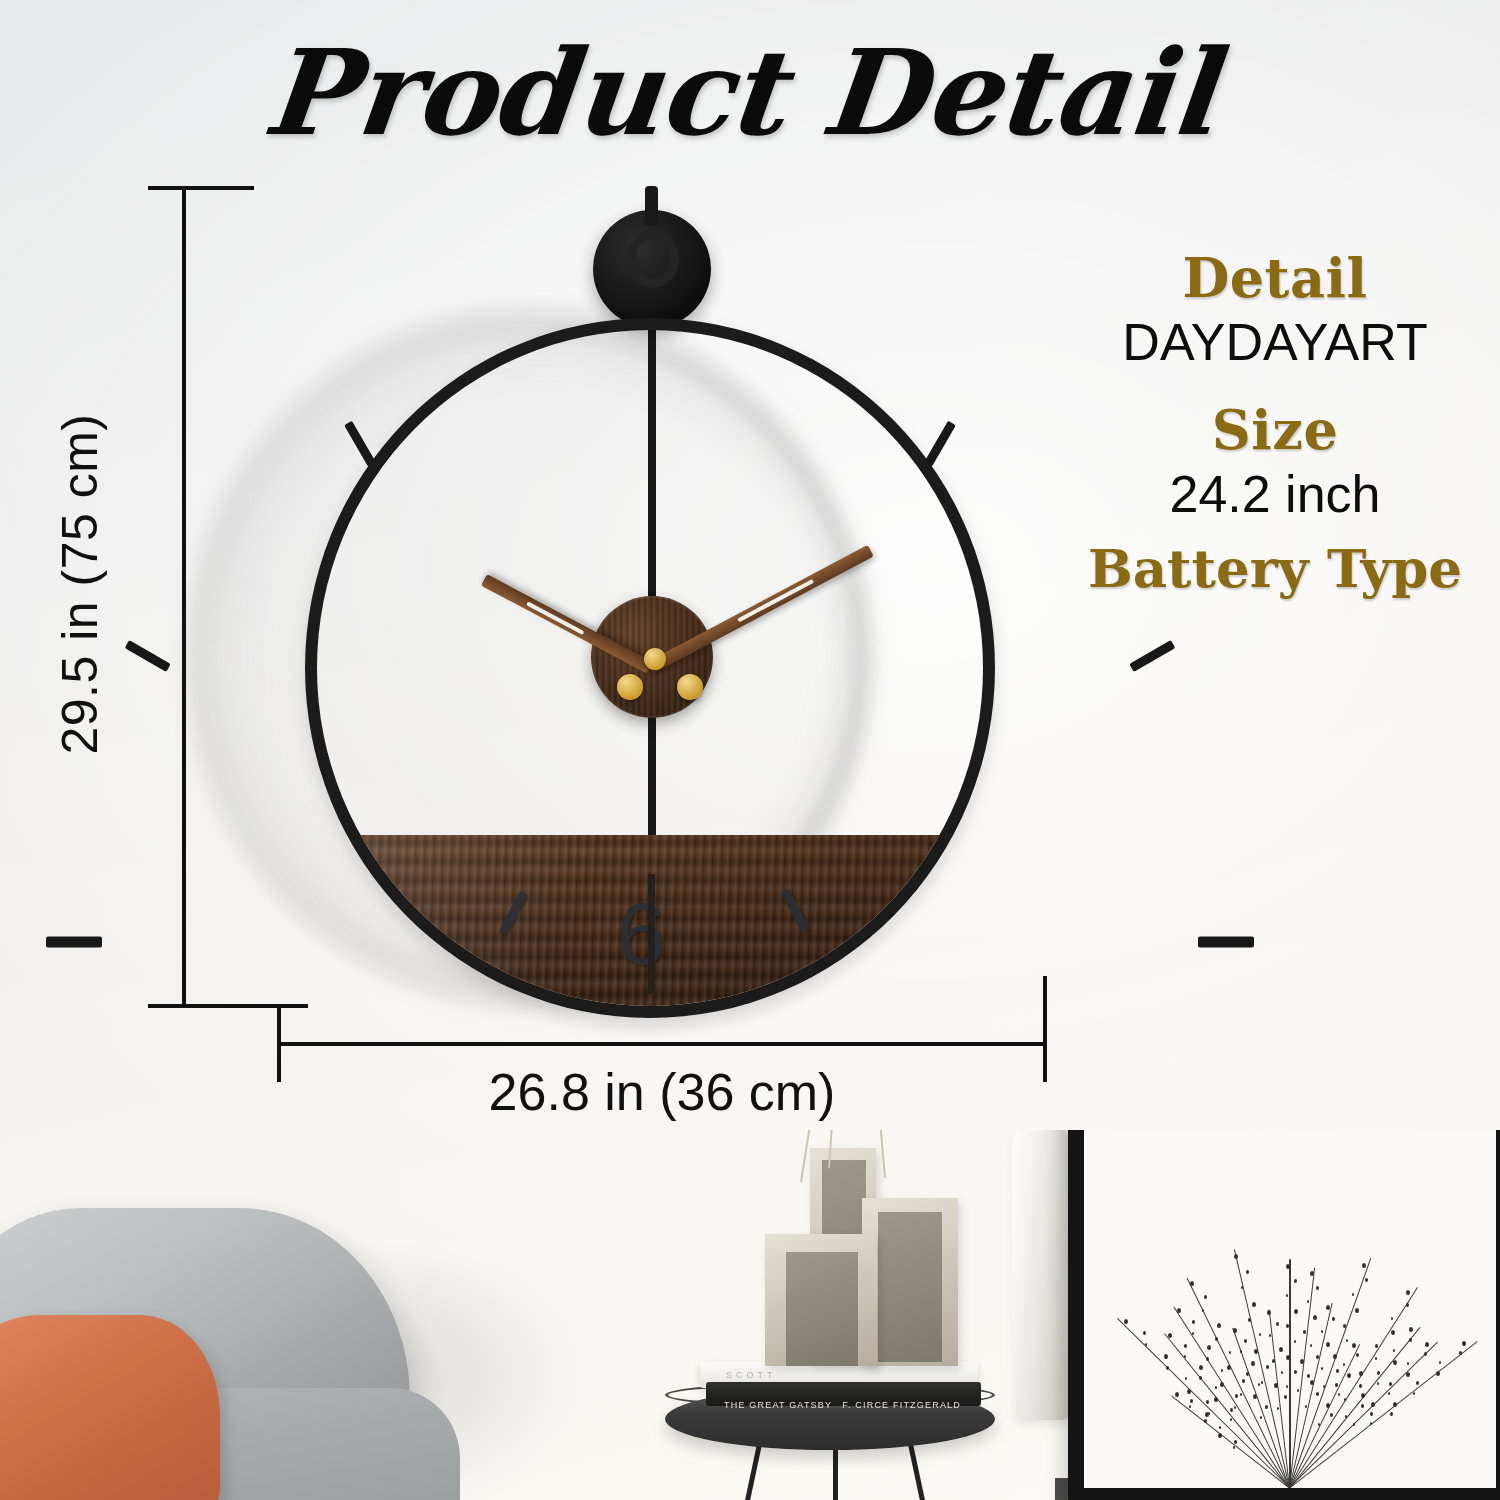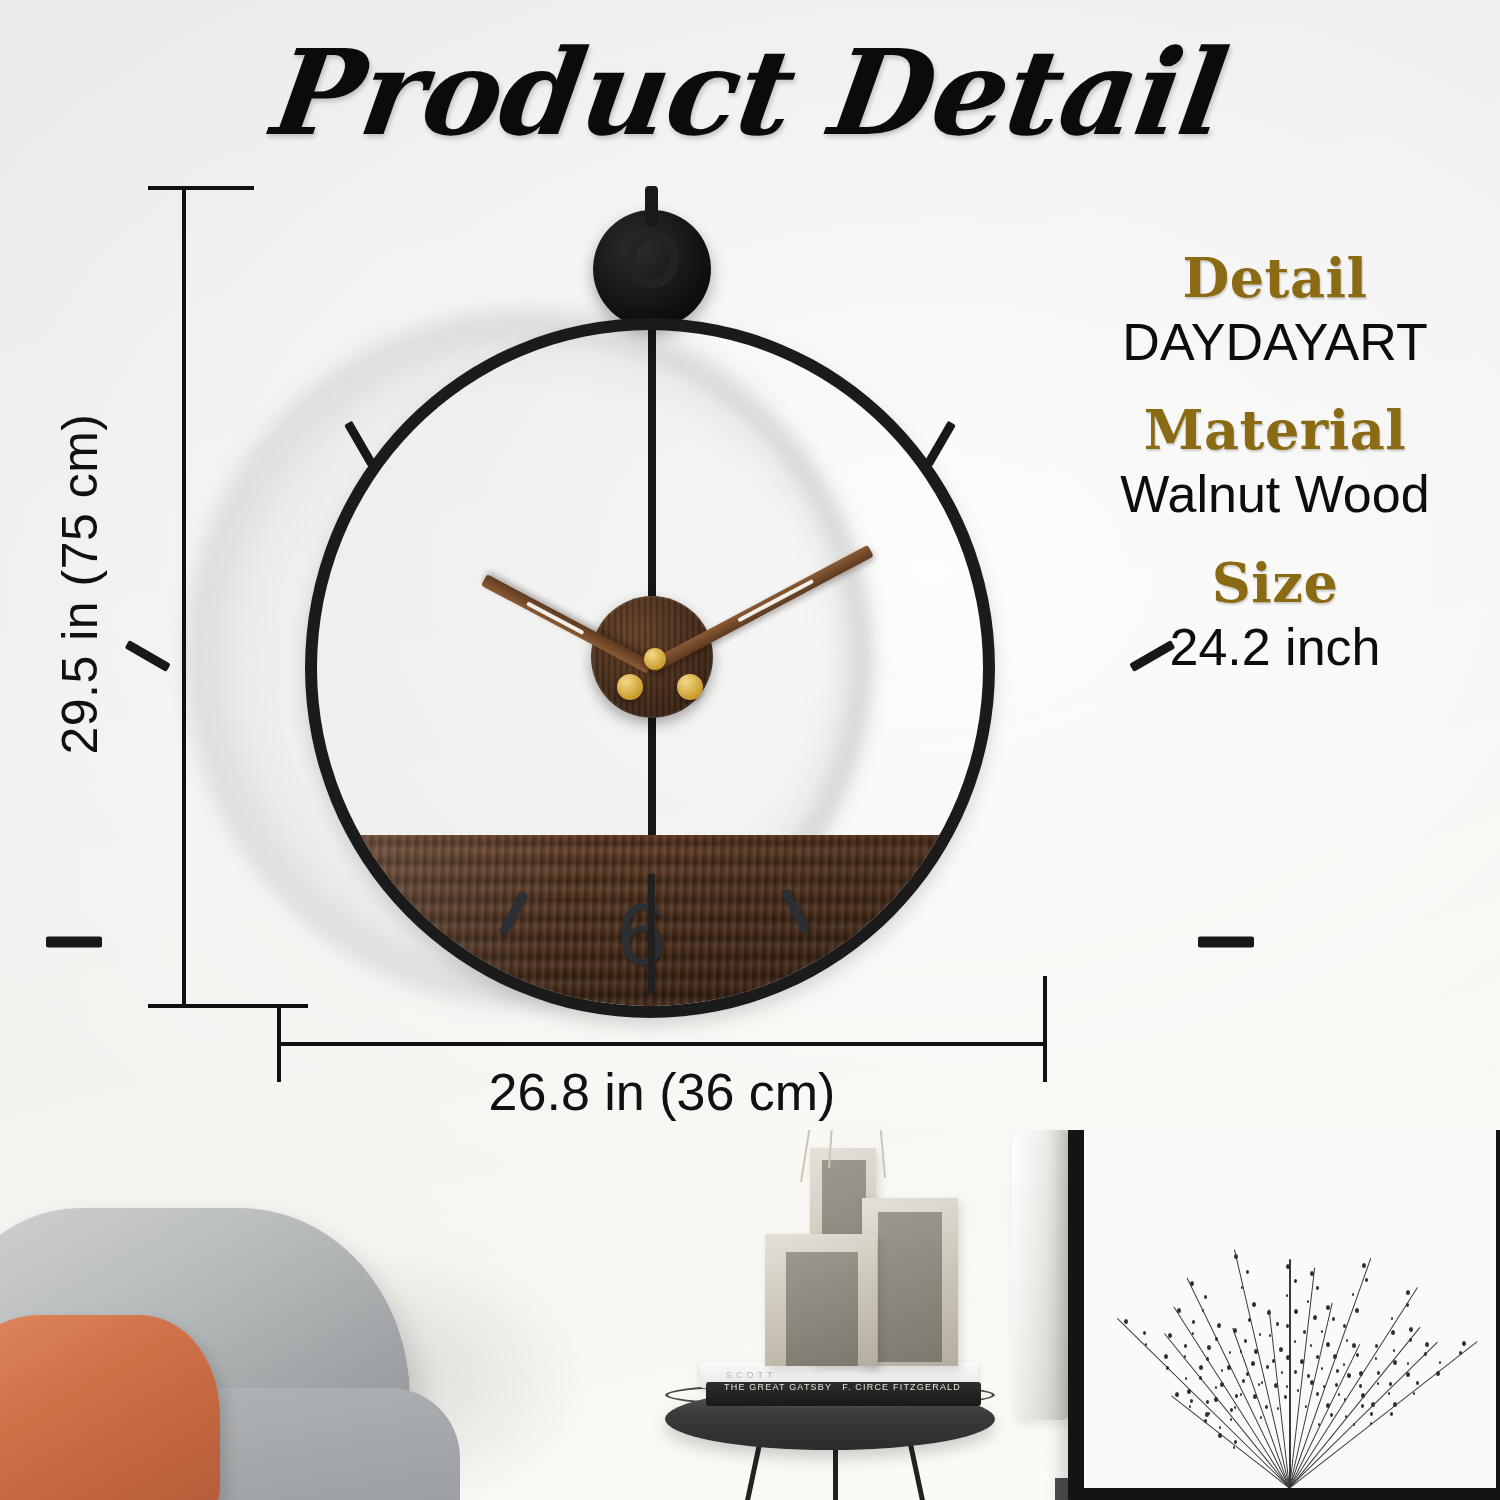--- a/index.html
+++ b/index.html
@@ -125,21 +125,21 @@
          box-shadow:0 8px 16px rgba(0,0,0,.18);}
   .table-lip{position:absolute;left:665px;top:252px;width:330px;height:26px;border-radius:50%;
          border:3px solid #4a4a4a;box-sizing:border-box;background:transparent;}
   .leg{position:absolute;width:5px;background:#222;transform-origin:top center;}
 
   .book1{position:absolute;left:700px;top:232px;width:278px;height:26px;
          background:linear-gradient(180deg,#fbfbfa,#e6e5e2);border-radius:3px;
          box-shadow:0 3px 7px rgba(0,0,0,.15);}
   .book2{position:absolute;left:706px;top:252px;width:275px;height:24px;
          background:linear-gradient(180deg,#2e2e2c,#191918);border-radius:3px;}
-  .book2 span{position:absolute;top:0;font-size:9px;letter-spacing:1.2px;color:#e7e4dd;
+  .book2 span{position:absolute;top:18px;font-size:9px;letter-spacing:1.2px;color:#e7e4dd;
          font-family:"Liberation Sans",sans-serif;}
   .book-title{left:18px;}
   .book-author{right:20px;}
   .book1 span{position:absolute;top:8px;left:26px;font-size:9px;letter-spacing:4px;color:#b9b6b0;}
 
   .sculpt{position:absolute;background:linear-gradient(160deg,#e6e1d8 0%,#cfc9bd 45%,#b4ad9f 100%);
          box-shadow:3px 4px 9px rgba(0,0,0,.13);}
   .sculpt-dark{position:absolute;background:linear-gradient(160deg,#9d988e,#7e796f);}
 
   .stem{position:absolute;width:2px;background:#cdc4b3;transform-origin:bottom center;}
@@ -219,31 +219,28 @@
     <div class="dimh-label">26.8 in (36 cm)</div>
   </div>
 
   <div class="specs">
 
     <div class="spec-block">
       <div class="spec-label">Detail</div>
       <div class="spec-value">DAYDAYART</div>
     </div>
 
-    <div class="spec-block">
-      <div class="spec-label">Material</div>
-      <div class="spec-value">Walnut Wood</div>
-    </div>
 
     <div class="spec-block tight">
       <div class="spec-label">Size</div>
       <div class="spec-value">24.2 inch</div>
     </div>
 
     <div class="spec-block">
+      <div class="spec-label wide">Battery Type</div>
     </div>
 
   </div>
 
   <div class="scene">
 
     <div class="chair-shadow"></div>
     <div class="chair"></div>
     <div class="chair-seat"></div>
     <div class="cushion"></div>

